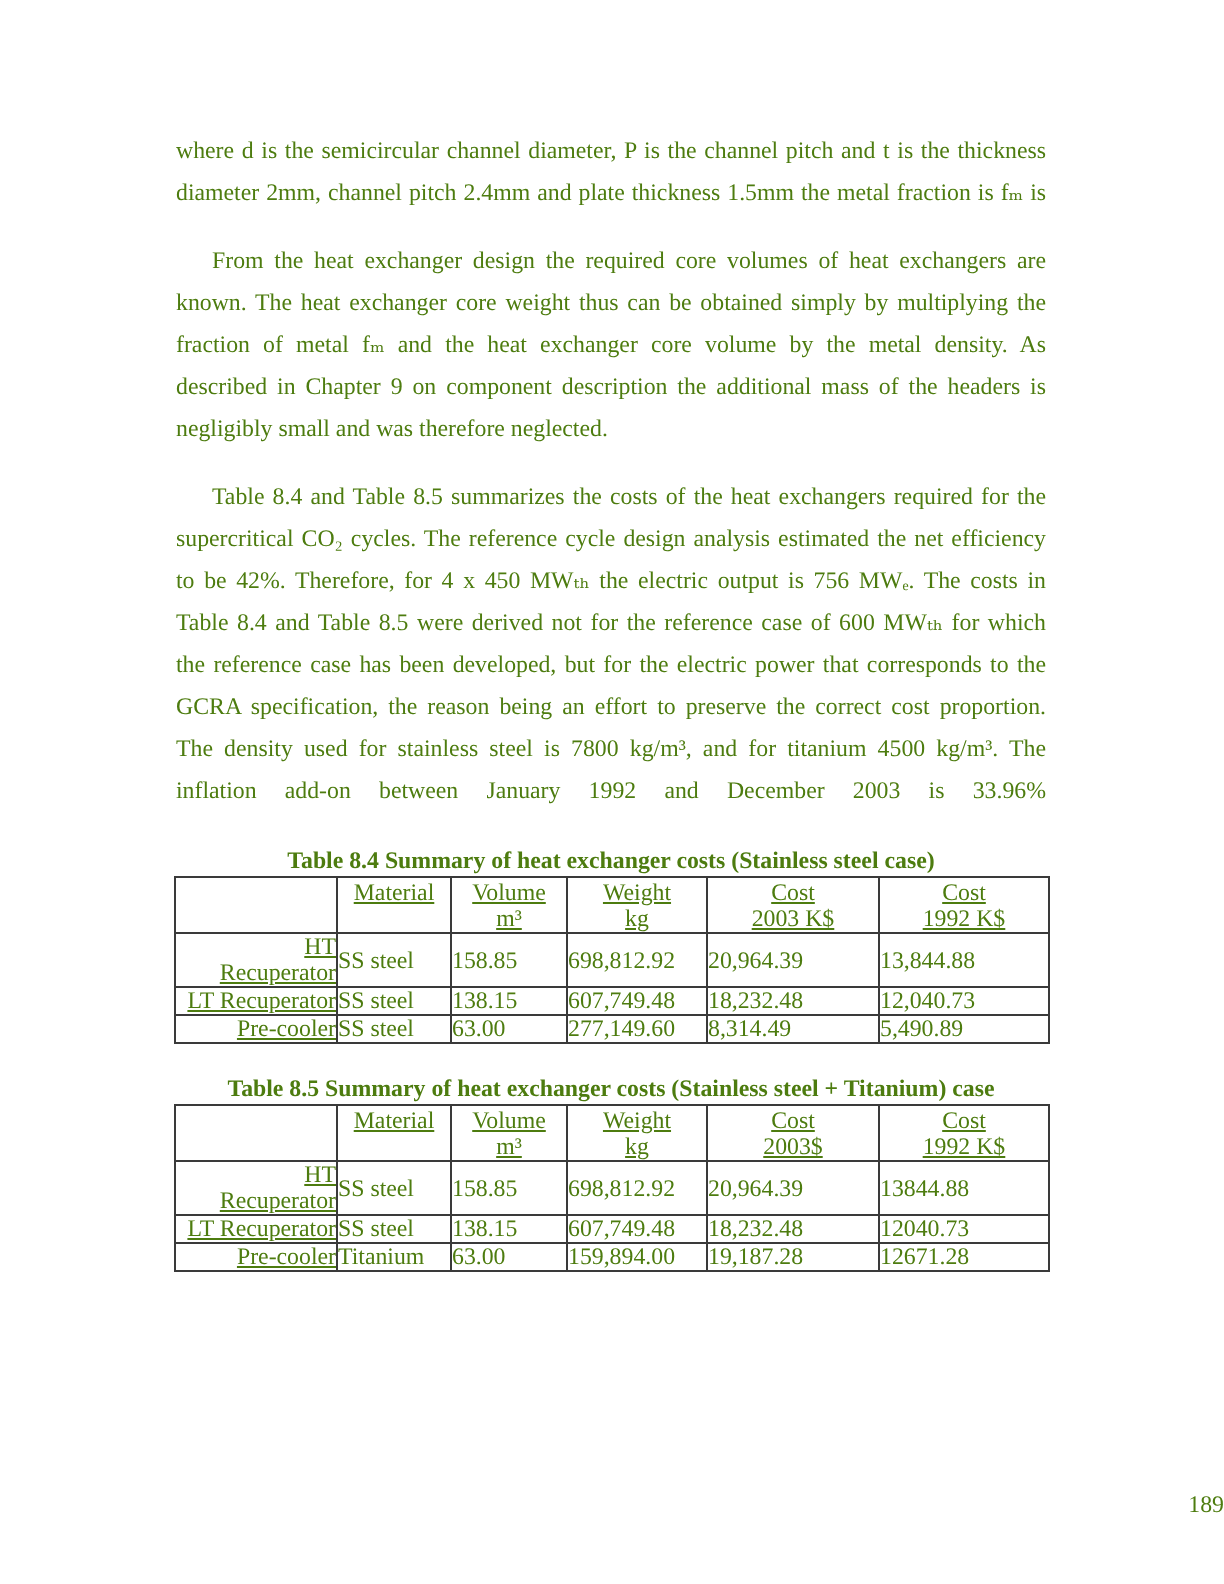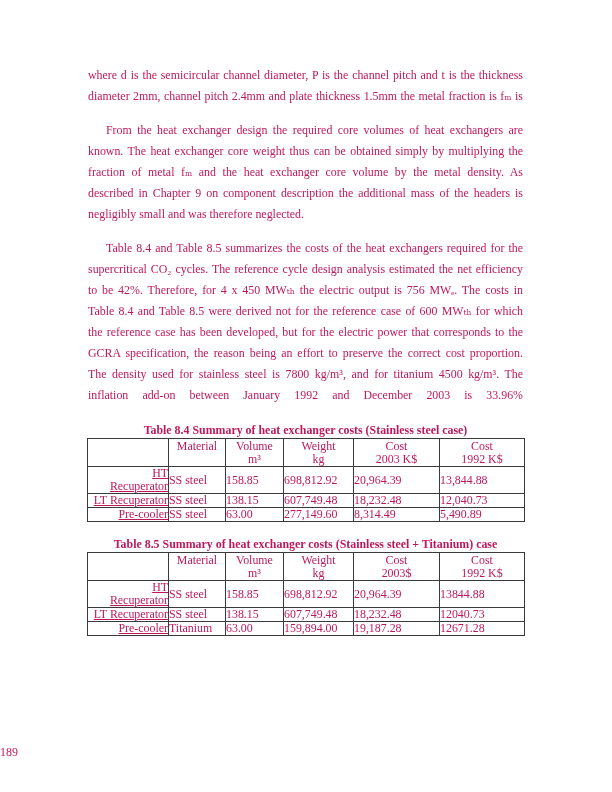--- a/index.html
+++ b/index.html
@@ -2,21 +2,21 @@
 <html><head>
 <meta charset="utf-8">
 <style>
   html, body { margin: 0; padding: 0; background: #ffffff; }
   .page {
     position: relative;
     width: 612px;
     height: 792px;
     background: #ffffff;
     font-family: "Liberation Serif", "DejaVu Serif", "DejaVu Sans", serif;
-    color: #be185d;
+    color: #4d7c0f;
     overflow: hidden;
   }
   .content {
     position: absolute;
     left: 88px;
     top: 65px;
     width: 435px;
   }
   p.para { margin: 0 0 13px 0; font-size: 11.9px; line-height: 21px; }
   p.para-last { margin-bottom: 0; }
@@ -38,29 +38,29 @@
     margin-left: -1px;
   }
   table.hx th, table.hx td {
     border: 1px solid #3a3a3a;
     padding: 0;
     font-weight: normal;
     font-size: 11.9px;
     overflow: hidden;
   }
   table.hx th { vertical-align: top; height: 26px; padding-top: 1px; line-height: 12.5px; }
-  .hl { display: block; text-align: center; }
+  .hl { display: block; text-align: center; text-decoration: underline; }
   table.hx td { height: 13px; line-height: 13px; text-align: left; }
   table.hx td.rl { text-align: right; padding-left: 4px; text-decoration: underline; }
   .pagenum {
     position: absolute;
     top: 745px;
     left: 0;
     width: 100%;
-    text-align: left;
+    text-align: right;
     font-size: 11.9px;
     line-height: 14px;
   }
 </style>
 </head>
 <body>
 
 <div class="page">
   <div class="content">
 

